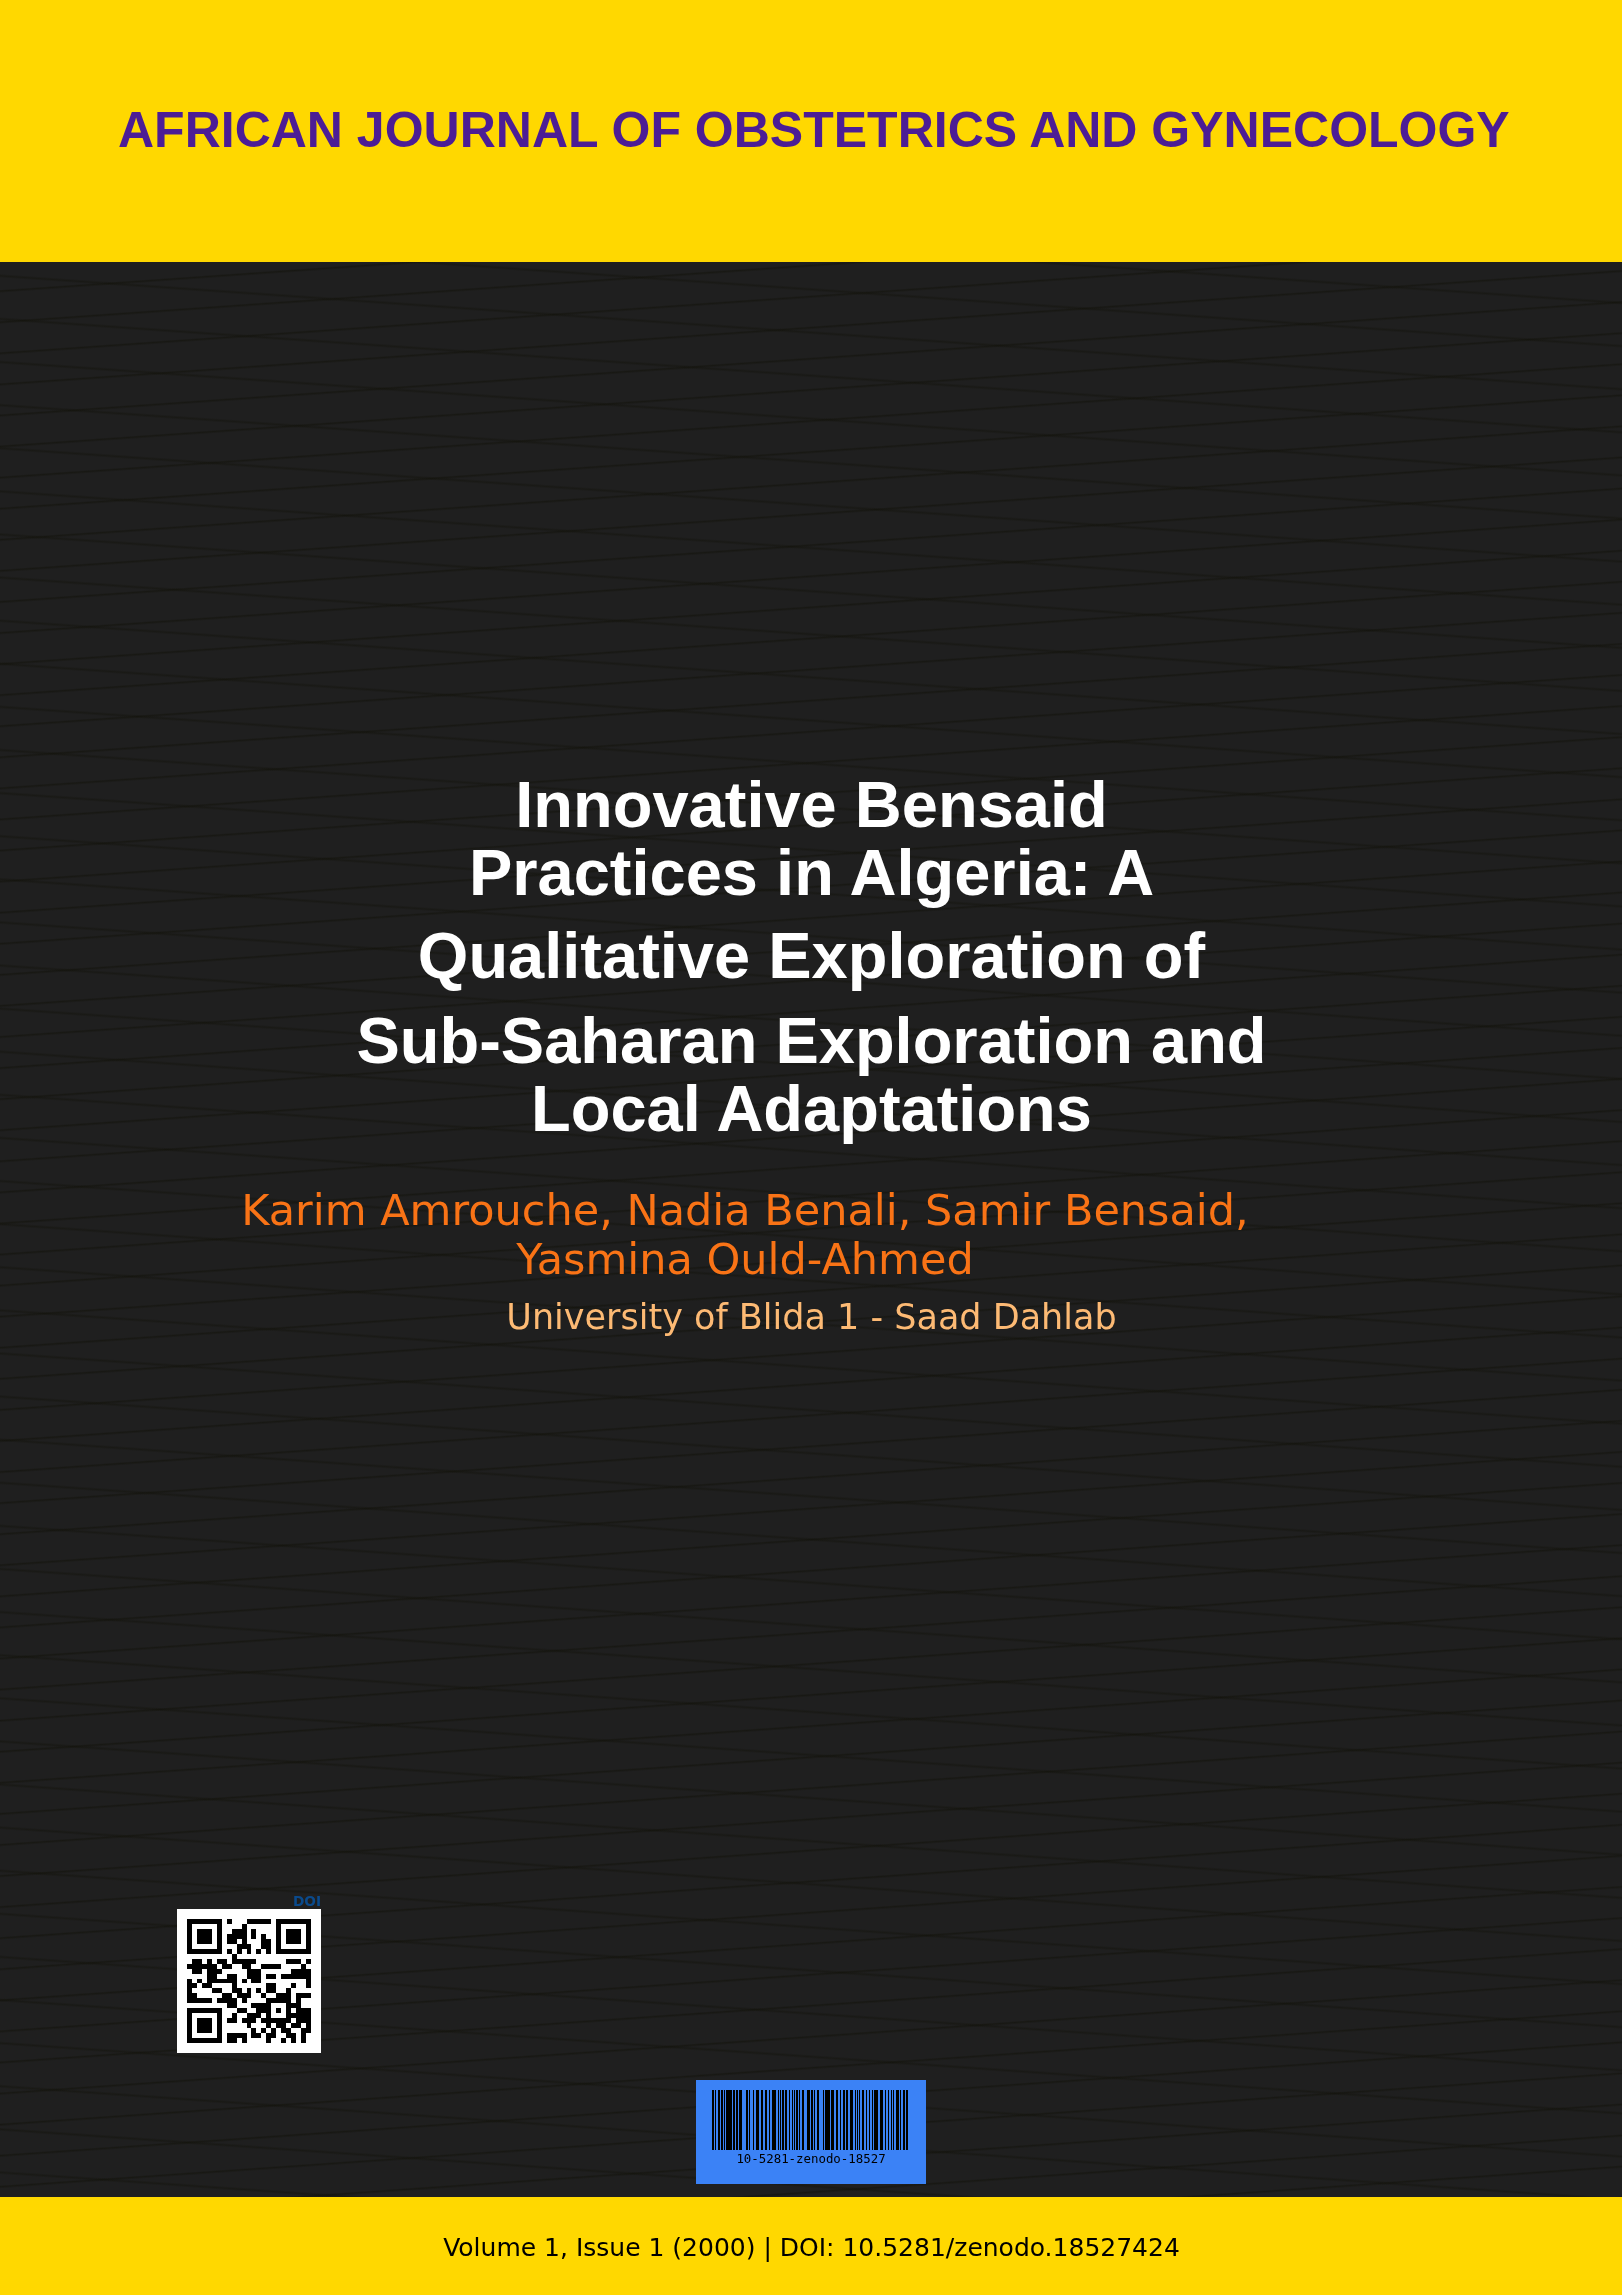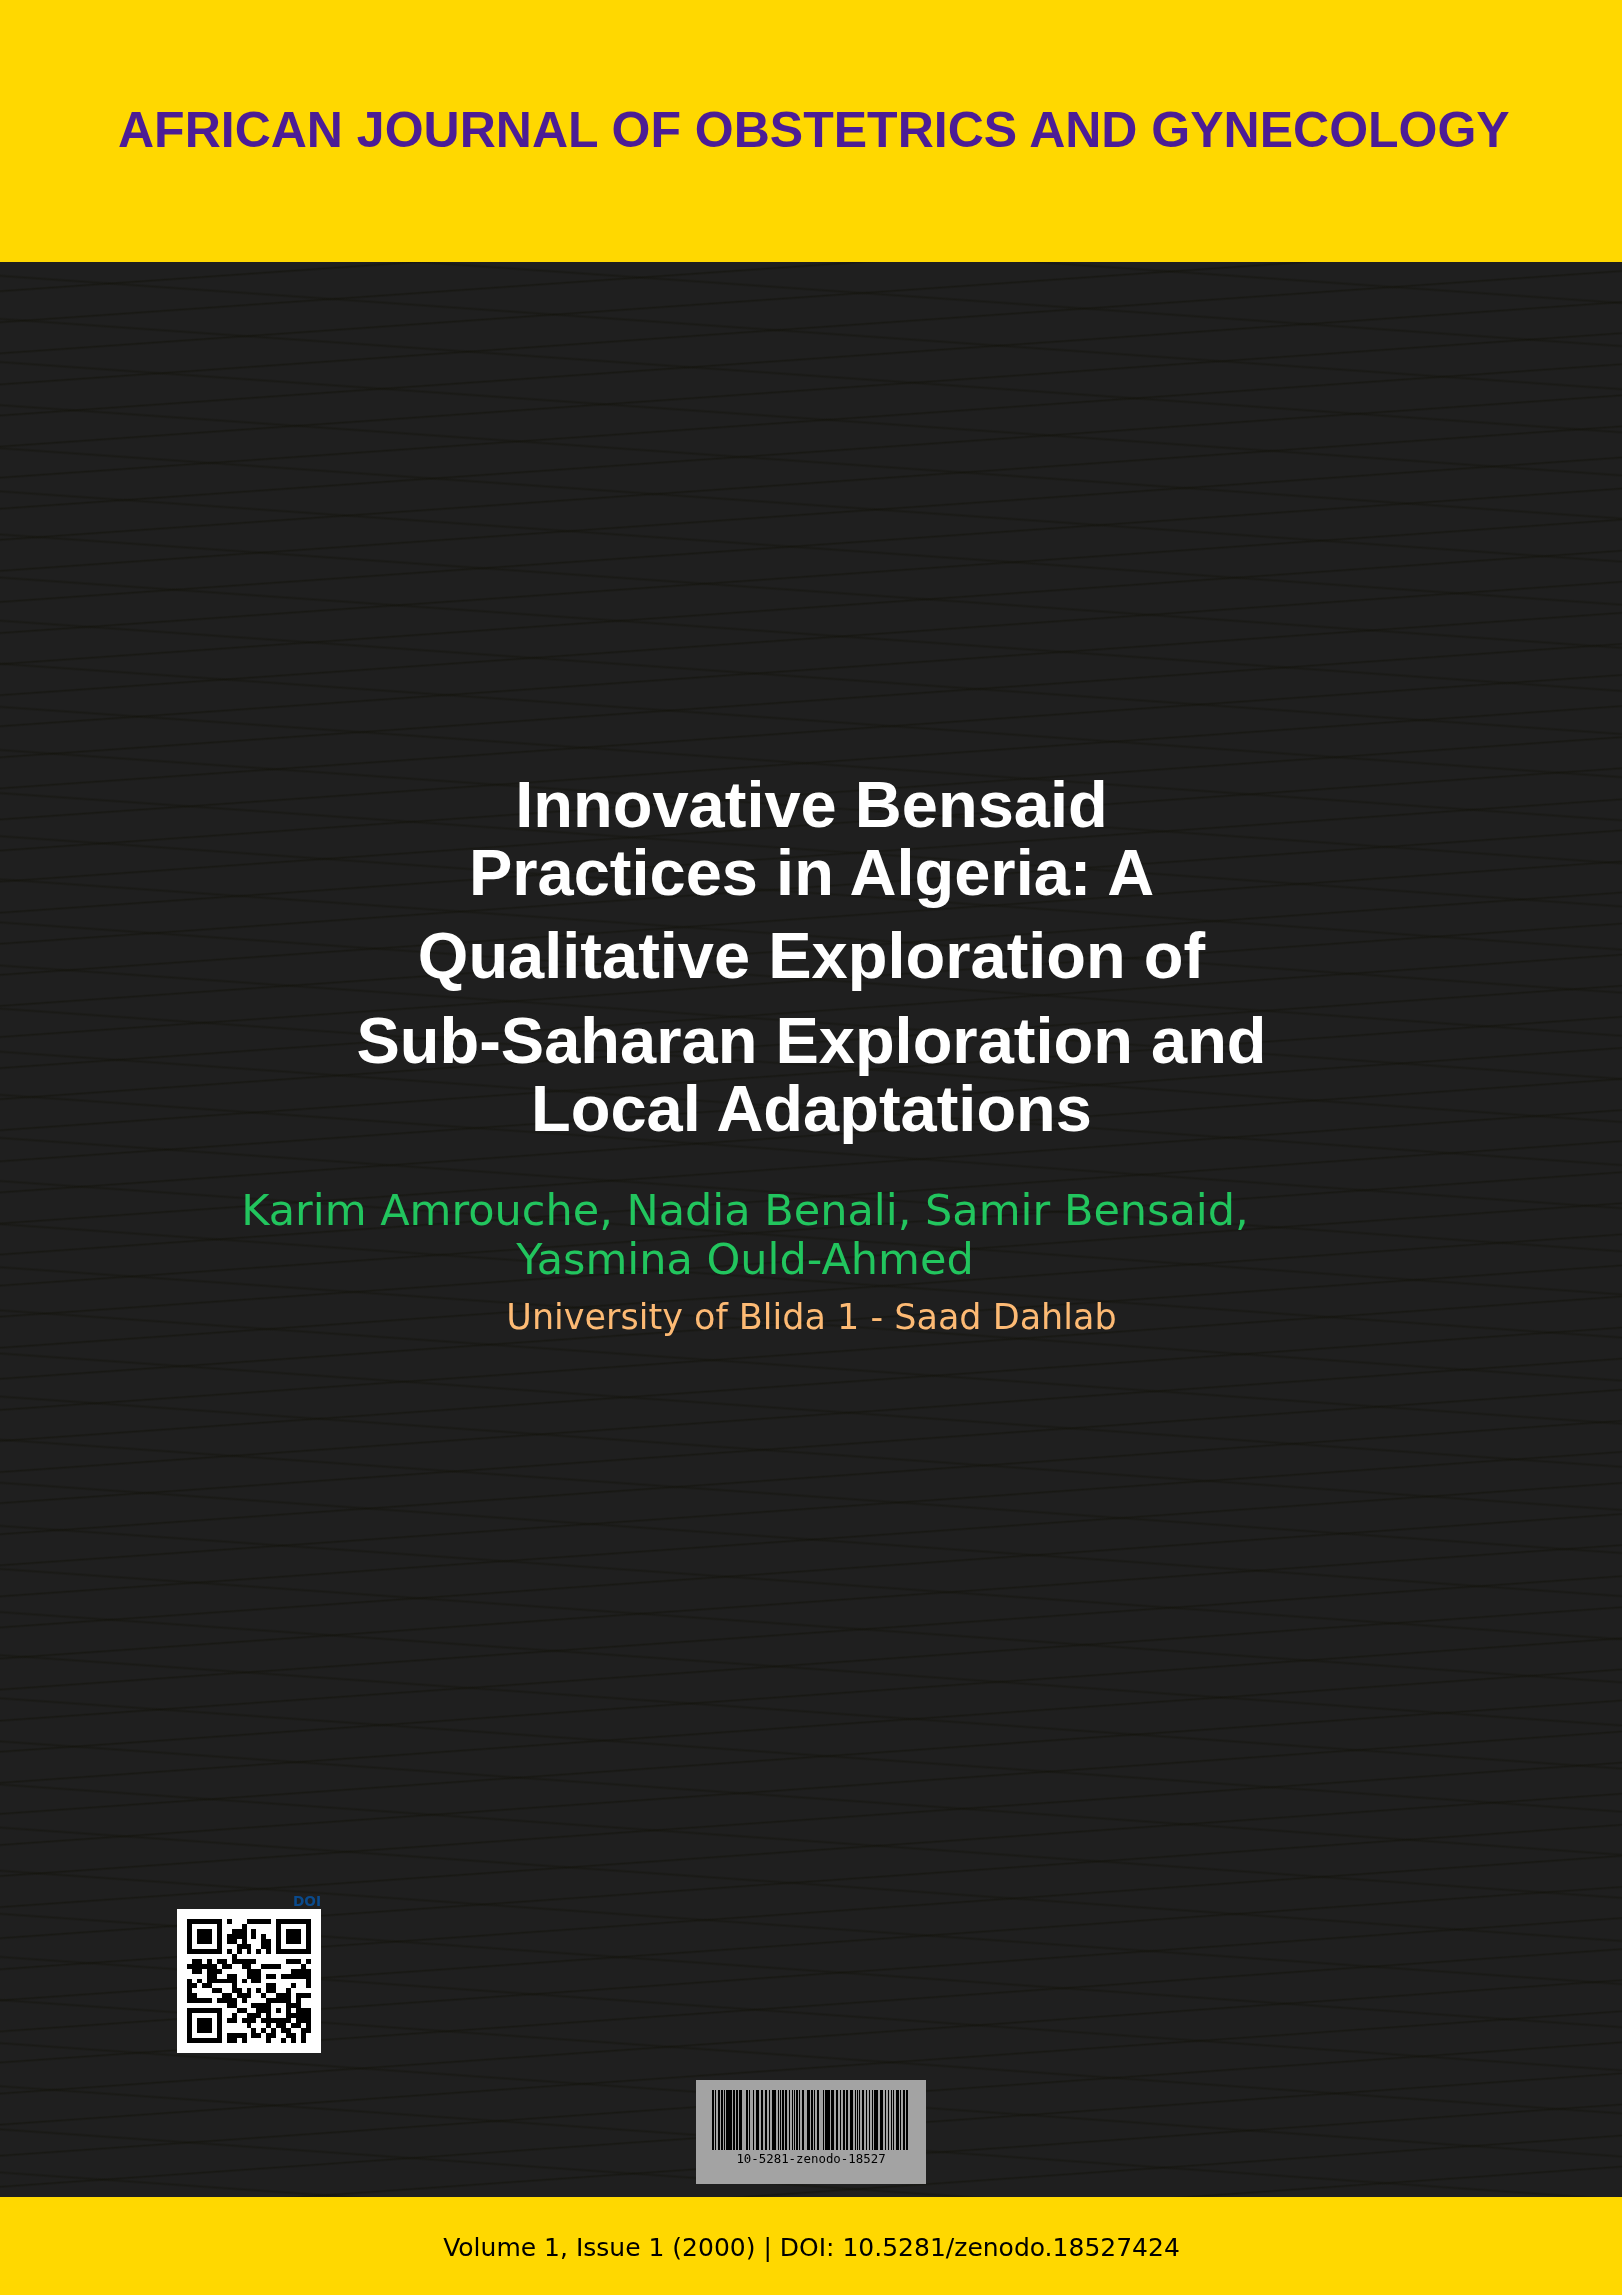--- a/index.html
+++ b/index.html
@@ -30,38 +30,38 @@
     font-family: "Liberation Sans", sans-serif; font-weight: normal;
     font-size: 35px; line-height: 46px; color: #000; white-space: nowrap;
   }
   .title {
     position: absolute; left: 0; width: 1623px; text-align: center;
     font-family: "Liberation Sans", sans-serif; font-weight: bold;
     color: #ffffff; font-size: 65px; line-height: 65px; white-space: nowrap;
   }
   .authors {
     position: absolute; left: 0; width: 1490px; text-align: center;
-    color: #22c55e; font-size: 43px; line-height: 49px;
+    color: #f97316; font-size: 43px; line-height: 49px;
   }
   .affiliation {
     position: absolute; left: 0; top: 1294px; width: 1623px; text-align: center;
     color: #fdba74; font-size: 35px; line-height: 46px;
   }
   .doi-label {
     position: absolute; left: 177px; top: 1893px; width: 144px; text-align: right;
     color: #0a4a8c; font-weight: bold; font-size: 13.7px; line-height: 17px;
   }
   .qr-box {
     position: absolute; left: 177px; top: 1909px; width: 144px; height: 144px;
     background: #ffffff;
   }
   .qr-box svg { position: absolute; left: 9.8px; top: 9.8px; }
   .barcode-box {
     position: absolute; left: 696px; top: 2080px; width: 230px; height: 104px;
-    background: #a3a3a3;
+    background: #3b82f6;
   }
   .barcode-box svg { position: absolute; left: 16.4px; top: 9.8px; }
   .barcode-text {
     position: absolute; left: 0; top: 71px; width: 230px; text-align: center;
     font-family: "DejaVu Sans Mono", monospace; font-size: 12.4px; color: #000;
     line-height: 15.7px;
   }
   .footer {
     position: absolute; left: 0; top: 2197px; width: 1623px; height: 99px;
     background: #ffd800;

